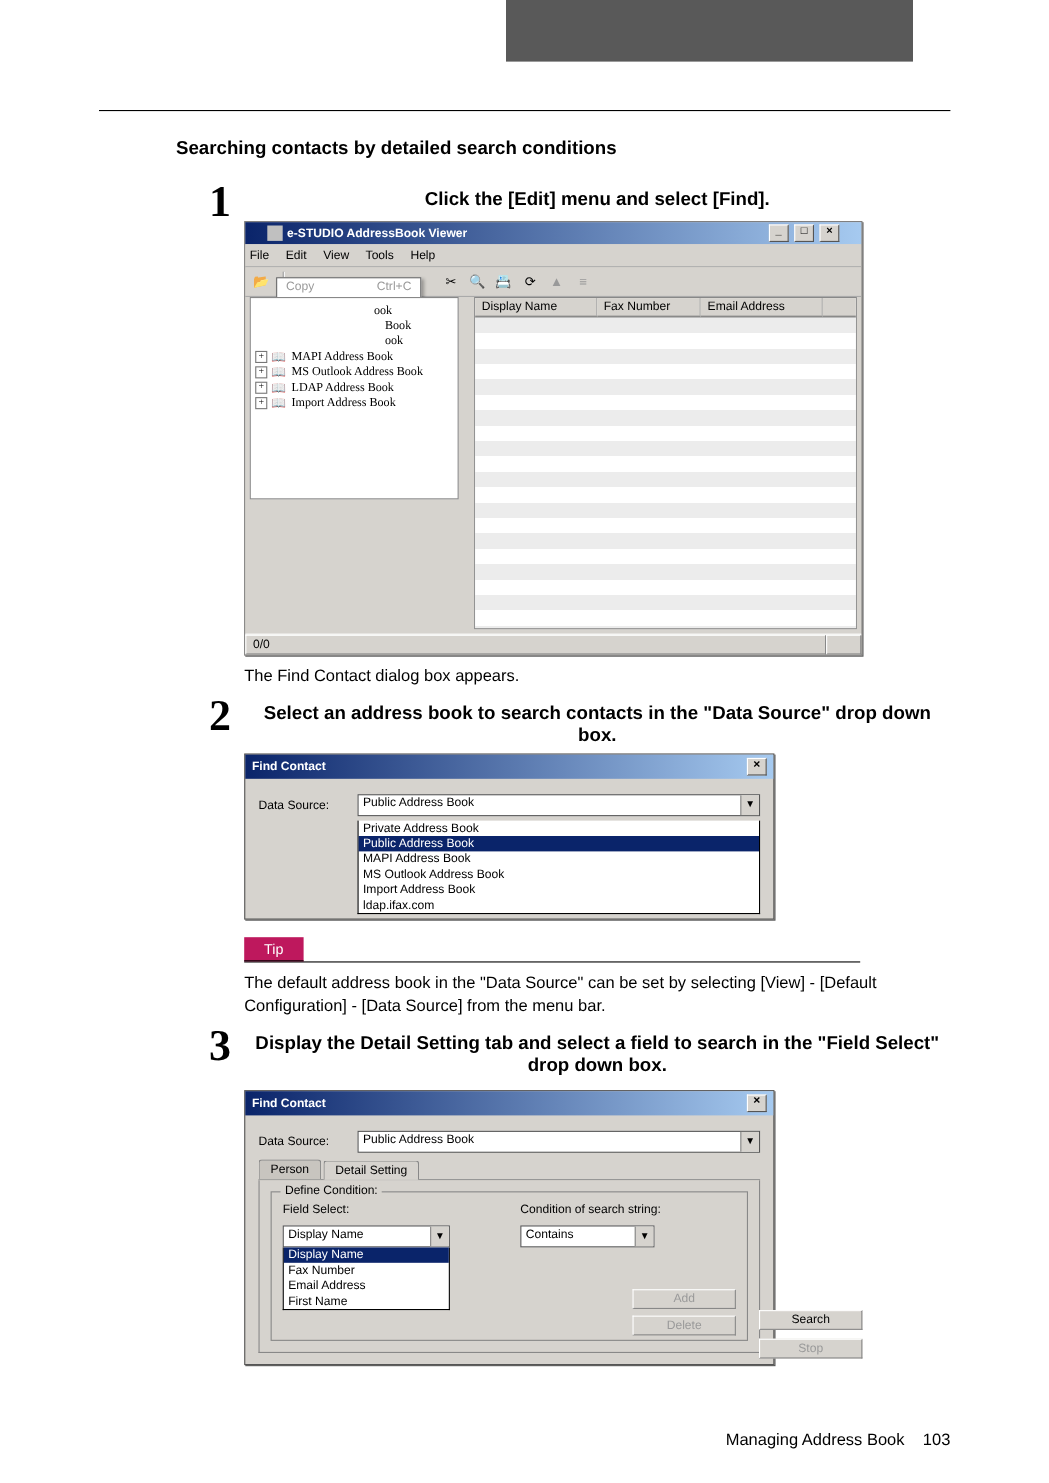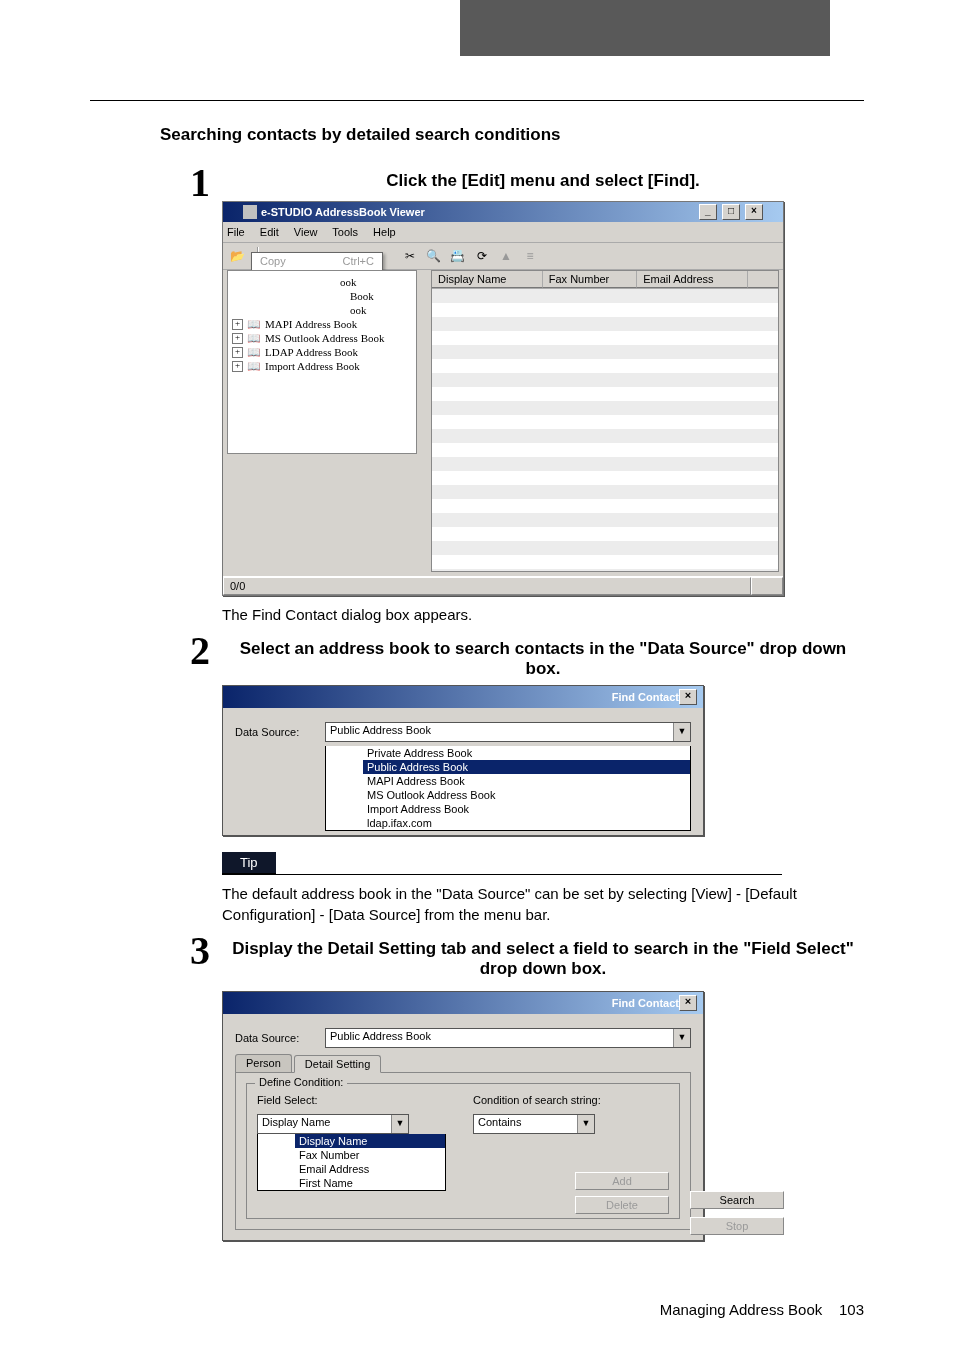--- a/index.html
+++ b/index.html
@@ -56,21 +56,21 @@
     flex: 1;
     text-align: center;
   }
   .body-para {
     margin: 8px 0 8px 132px;
     font-size: 15px;
     line-height: 1.4;
   }
   .tip-label {
     display: inline-block;
-    background: #0f172a;
+    background: #be185d;
     color: #fff;
     font-size: 13px;
     padding: 3px 18px;
     margin-left: 132px;
     margin-top: 16px;
     border-bottom: 1px solid #000;
   }
   .tip-rule {
     border: none;
     border-top: 1px solid #000;
@@ -235,21 +235,21 @@
     background: #d6d3ce;
     font-family: Tahoma, Arial, sans-serif;
     font-size: 11px;
     box-shadow: 1px 1px 0 #555;
   }
   .dlg .dlg-title {
     background: linear-gradient(to right, #0a246a, #a6caf0);
     color: #fff;
     font-weight: bold;
     padding: 3px 6px;
-    display:flex; justify-content:flex-end; align-items:center;
+    display:flex; justify-content:space-between; align-items:center;
   }
   .dlg .close {
     width:16px; height:14px; background:#d6d3ce;
     border:1px solid #fff; border-right-color:#555; border-bottom-color:#555;
     color:#000; text-align:center; line-height:11px; font-size:11px;
   }
   .dlg-body { padding: 10px 12px; }
   .form-row { display:flex; align-items:center; margin: 4px 0;}
   .form-row label { width: 90px; }
   .dropdown {
@@ -265,21 +265,20 @@
     border-left:1px solid #888;
     text-align:center;
     font-size:9px;
     line-height:16px;
   }
   .drop-list {
     border:1px solid #000;
     border-top:none;
     background:#fff;
     margin-left: 90px;
-    padding-left: 37px;
   }
   .drop-list .opt { padding: 1px 4px; }
   .drop-list .opt.sel { background:#0a246a; color:#fff; }
   .tabs { display:flex; margin-top:6px; border-bottom:1px solid #888;}
   .tab {
     border:1px solid #888;
     border-bottom:none;
     background:#d6d3ce;
     padding: 2px 10px;
     margin-right: 2px;

